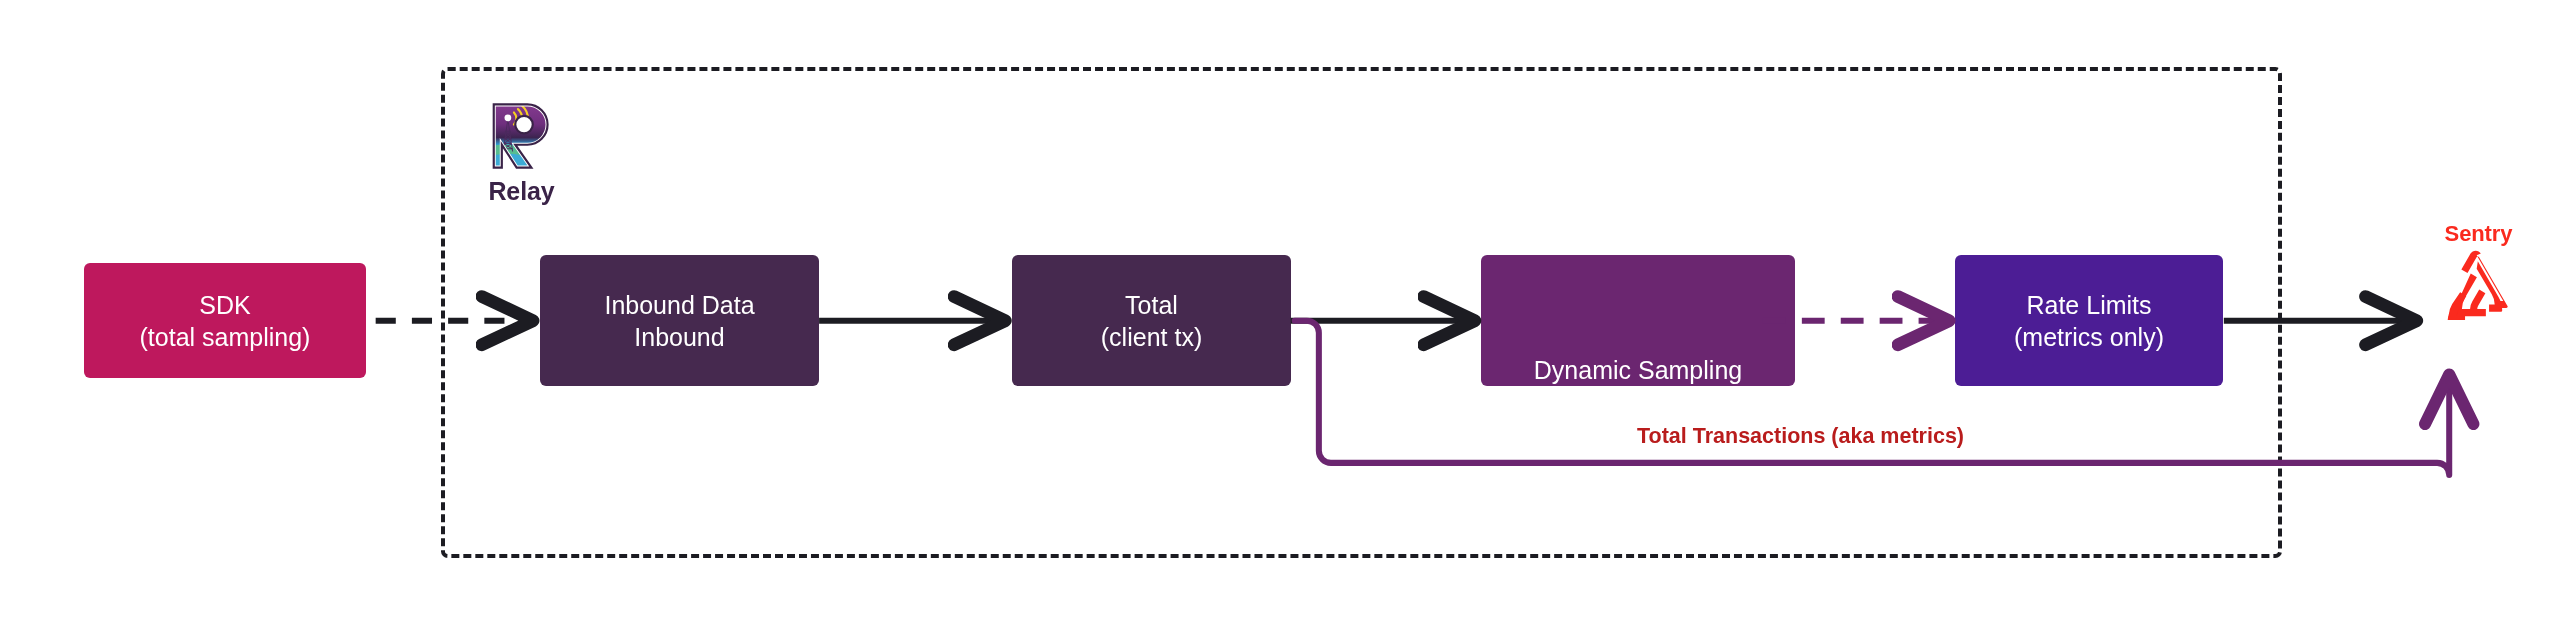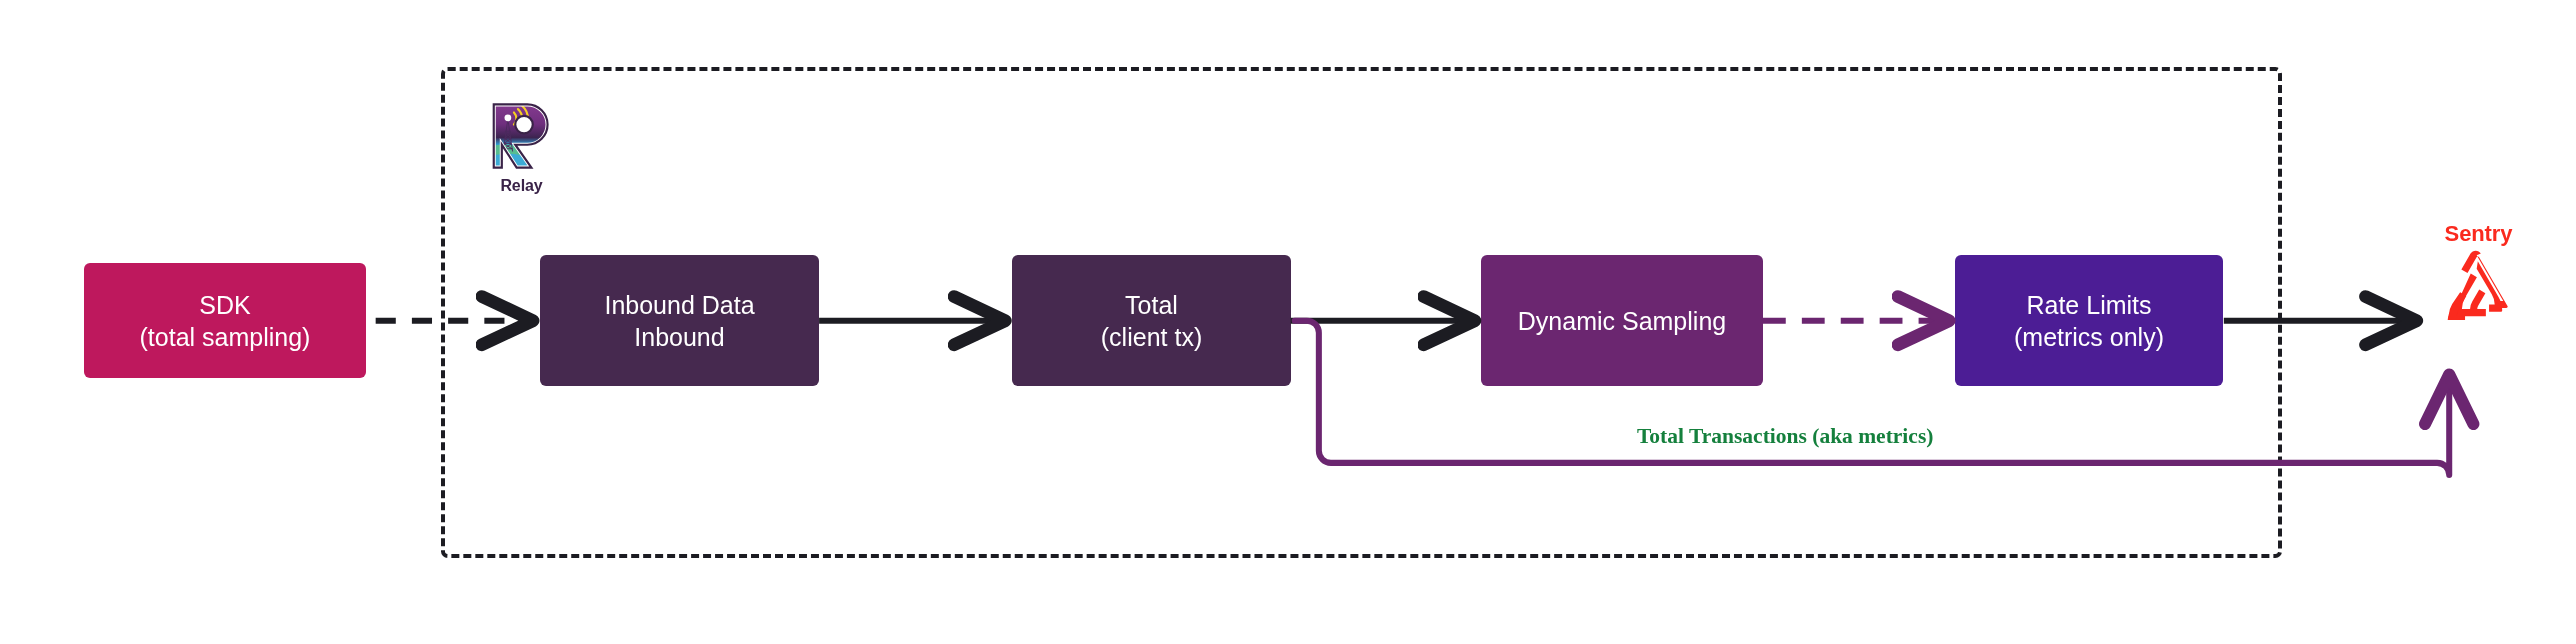--- a/index.html
+++ b/index.html
@@ -42,21 +42,21 @@
     text-align: center;
   }
   .relay-mark {
     width: 70px;
     height: 74px;
     display: block;
     margin: 0 auto;
   }
   .relay-caption {
     margin-top: 4px;
-    font-size: 16px;
+    font-size: 25px;
     font-weight: bold;
     color: #3a2348;
     letter-spacing: -0.1px;
     font-family: "Liberation Sans", sans-serif;
   }
 
   
   .node {
     position: absolute;
     border-radius: 6px;
@@ -70,21 +70,21 @@
     line-height: 1.28;
     font-family: "Liberation Sans", sans-serif;
     box-sizing: border-box;
     padding: 0 6.7px;
   }
   .node .l2 { display: block; }
 
   #node-sdk      { left: 84px;  top: 263px; width: 282px; height: 115px; background: #be185d; }
   #node-filters  { left: 540px;  top: 255px; width: 279px; height: 131px; background: #46294f; }
   #node-quotas   { left: 1012px; top: 255px; width: 279px; height: 131px; background: #46294f; }
-  #node-dynsamp  { left: 1481px; top: 255px; width: 282px; height: 131px; background: #6b2670; }
+  #node-dynsamp  { left: 1481px; top: 255px; width: 314px; height: 131px; background: #6b2670; justify-content: flex-end; }
   #node-ratelim  { left: 1955px; top: 255px; width: 268px; height: 131px; background: #4c1d95; }
 
   
   .sentry-block {
     position: absolute;
     left: 2408px;
     top: 221px;
     width: 141px;
     text-align: center;
   }
@@ -99,23 +99,23 @@
   }
   .sentry-mark { width: 79px; height: 70px; display: block; margin: 0 auto; }
 
   
   .flow-label {
     position: absolute;
     left: 1637px;
     top: 424px;
     font-size: 21.5px;
     font-weight: bold;
-    color: #15803d;
+    color: #b91c1c;
     white-space: nowrap;
-    font-family: Liberation Serif, serif;
+    font-family: Liberation Sans, sans-serif;
   }
 
   
   #edges {
     position: absolute;
     left: 0; top: 0;
     width: 2576px;
     height: 644px;
     pointer-events: none;
   }

